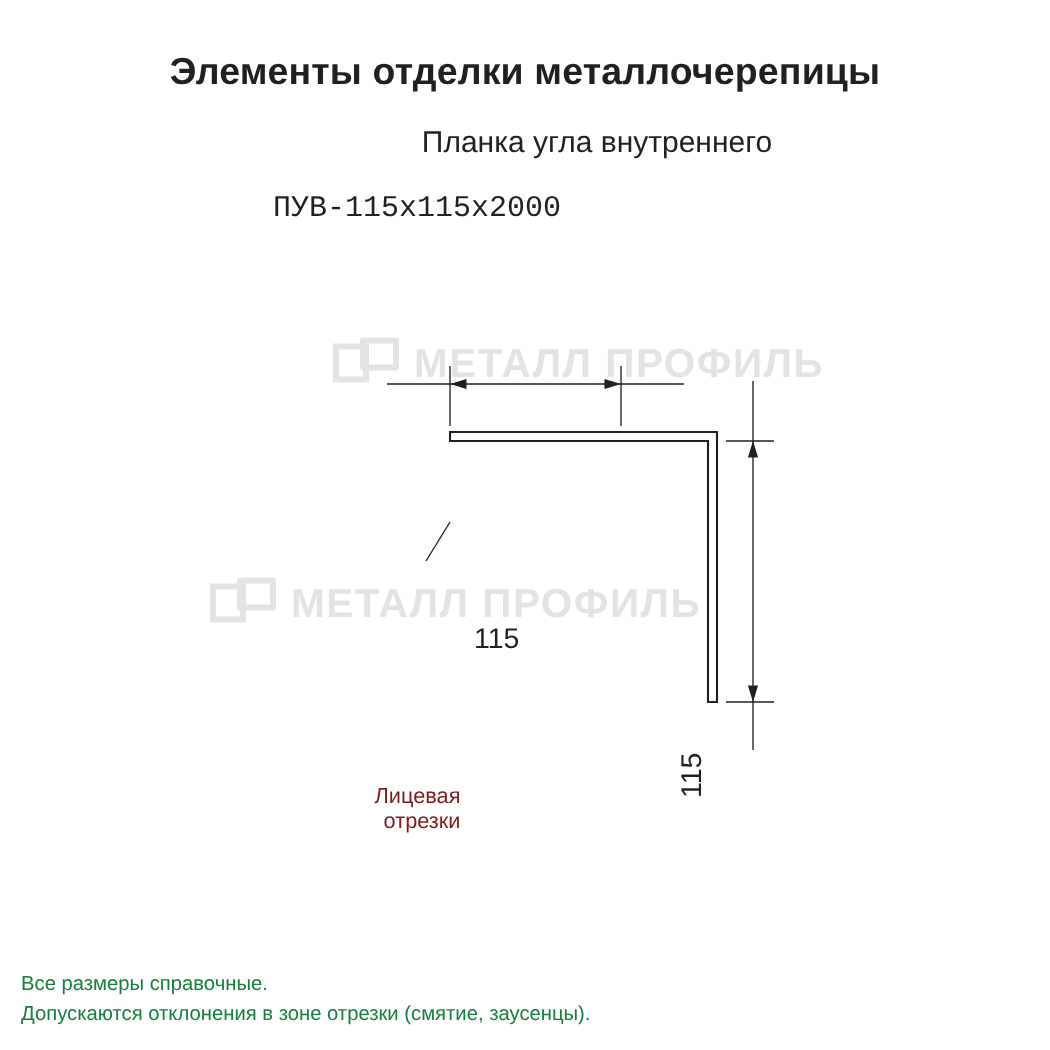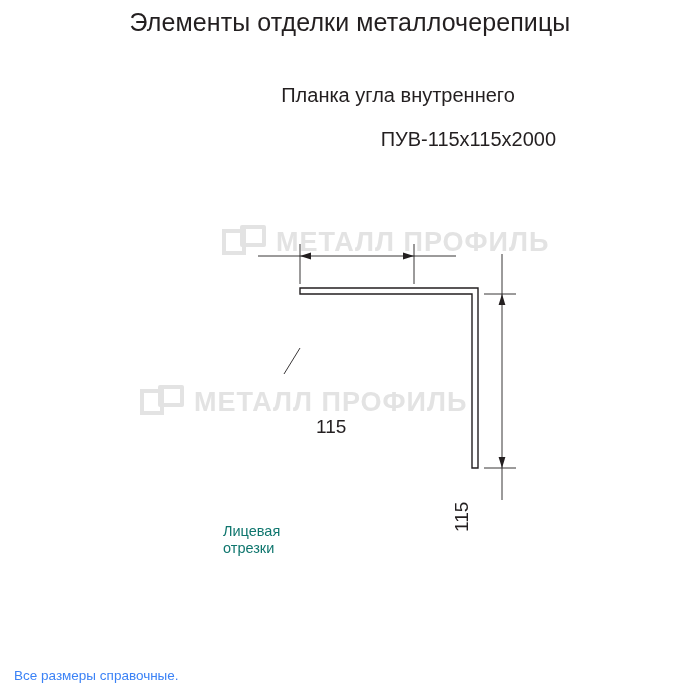--- a/index.html
+++ b/index.html
@@ -17,44 +17,45 @@
   }
 
   .page {
     position: absolute;
     inset: 0;
   }
 
   
   .title {
     position: absolute;
-    top: 8px;
+    top: 34px;
     left: 0;
     width: 700px;
     text-align: center;
     font-size: 25px;
-    font-weight: normal;
+    font-weight: bold;
     letter-spacing: 0.1px;
   }
   .subtitle {
     position: absolute;
     top: 84px;
     left: 0;
     width: 700px;
     text-align: center;
     font-size: 20px;
     margin-left: 48px;
   }
   .model {
     position: absolute;
     top: 128px;
     left: 0;
     width: 556px;
-    text-align: right;
+    text-align: center;
     font-size: 20px;
+    font-family: Liberation Mono, monospace;
   }
 
   
   .watermark {
     position: absolute;
     display: flex;
     align-items: center;
     gap: 10px;
     color: #e3e3e3;
     font-weight: bold;
@@ -100,33 +101,33 @@
     transform: rotate(-90deg);
     transform-origin: left top;
   }
 
   .face-label {
     position: absolute;
     left: 223px;
     top: 339px;
     font-size: 14.5px;
     line-height: 17px;
-    text-align: left;
+    text-align: right;
     width: 84px;
-    color: #0f766e;
+    color: #7f1d1d;
   }
 
   
   .footer {
     position: absolute;
     left: 14px;
     bottom: 14px;
     font-size: 13.5px;
     line-height: 20px;
-    color: #3b82f6;
+    color: #15803d;
   }
 </style>
 </head>
 <body>
 
 <div class="page">
 
   <div class="title">Элементы отделки металлочерепицы</div>
   <div class="subtitle">Планка угла внутреннего</div>
   <div class="model">ПУВ-115х115х2000</div>
@@ -183,15 +184,16 @@
     <div class="dim-label dim-right">115</div>
 
     <div class="face-label">
       <div>Лицевая</div>
       <div>отрезки</div>
     </div>
   </div>
 
   <div class="footer">
     <div>Все размеры справочные.</div>
+    <div>Допускаются отклонения в зоне отрезки (смятие, заусенцы).</div>
   </div>
 
 </div>
 
 </body></html>

